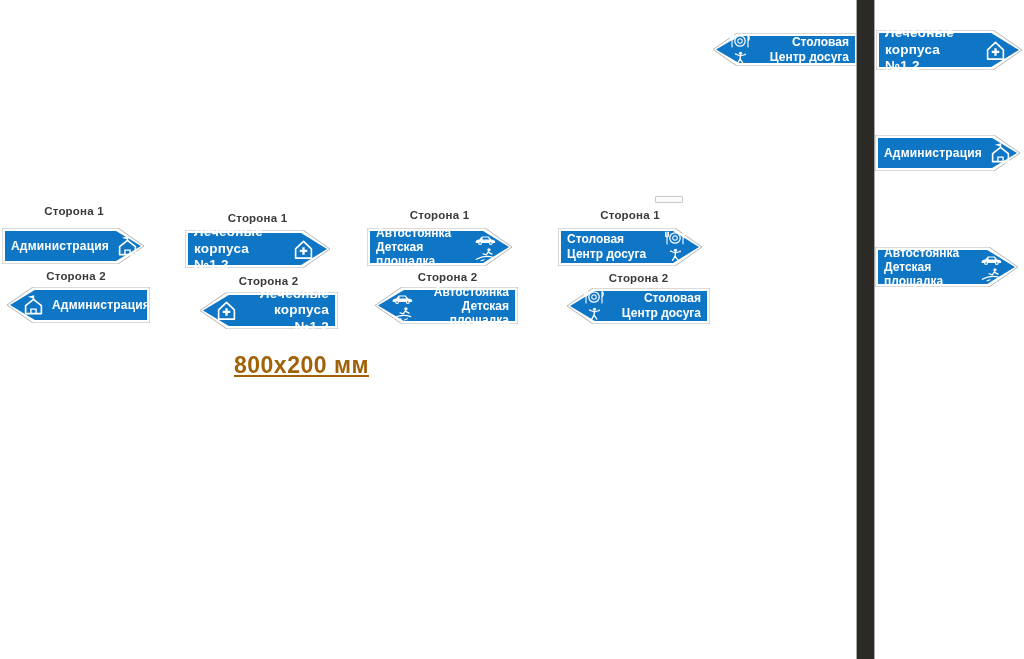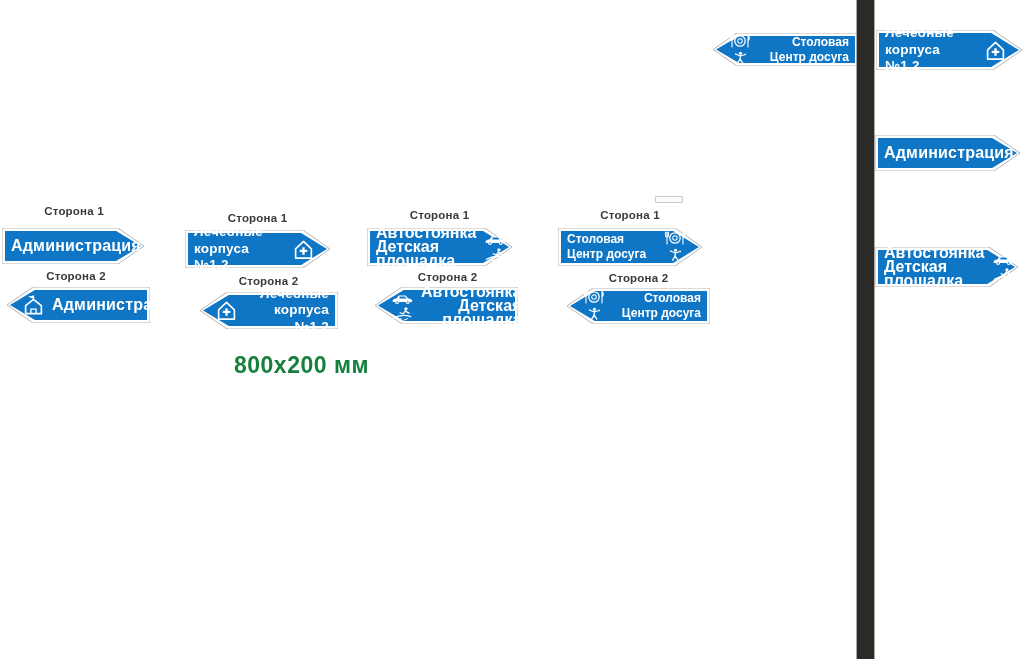--- a/index.html
+++ b/index.html
@@ -25,33 +25,34 @@
   .sign .shape { position:absolute; left:0; top:0; z-index:1; }
   .sign .content {
     position:absolute; inset:0; z-index:2;
     display:flex; align-items:center; gap:6px;
   }
   .sign.right .content { padding:2px 14px 2px 9px; }
   .sign.left  .content { padding:2px 9px 2px 14px; }
   .text { flex:1; color:#ffffff; font-weight:bold; }
   .sign.right .text { text-align:left; }
   .sign.left  .text { text-align:right; }
-  .fs-admin   { font-size:16px;   line-height:14px; letter-spacing:.2px; }
+  .fs-admin   { font-size:12px;   line-height:14px; letter-spacing:.2px; }
   .fs-medical { font-size:13.5px; line-height:16.5px; letter-spacing:.2px; }
-  .fs-parking { font-size:16px; line-height:14px; }
+  .fs-parking { font-size:12px; line-height:14px; }
   .fs-dining  { font-size:12px; line-height:15px; }
   .icons {
     display:flex; flex-direction:column;
     align-items:center; justify-content:center; gap:1px;
   }
   .icon { display:block; line-height:0; }
   .dimension {
     position:absolute; left:234px; top:352px;
-    font-size:23px; font-weight:bold; color:#15803d;
+    font-size:23px; font-weight:bold; color:#a16207;
     letter-spacing:.5px;
+    text-decoration:underline;
   }
   .pole {
     position:absolute; left:856px; top:0;
     width:17px; height:659px;
     background:#2b2a27;
     border-left:1.5px solid #a8a8a8;
     border-right:1.5px solid #a8a8a8;
     z-index:5;
   }
   .marker {

